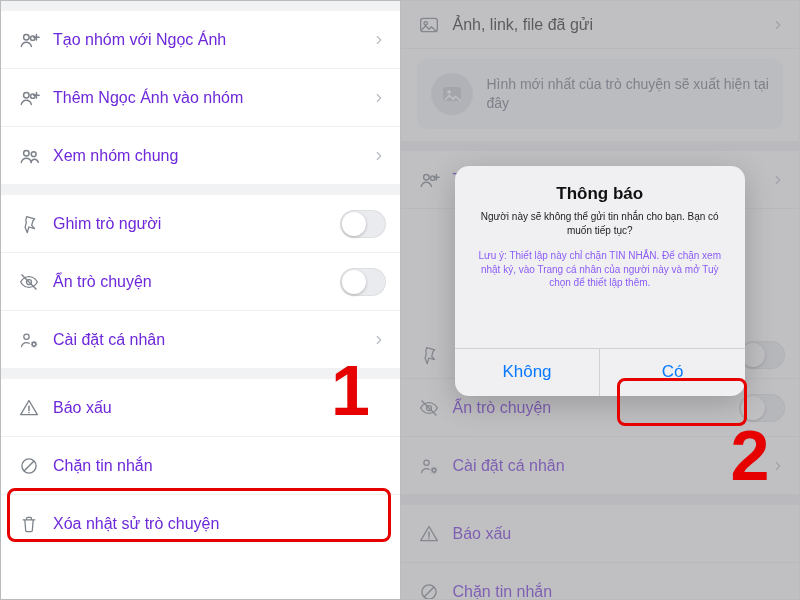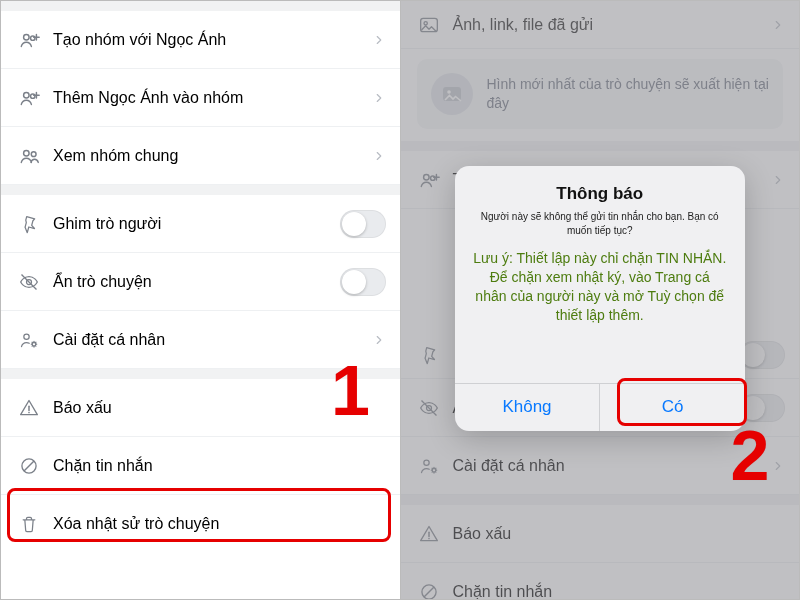--- a/index.html
+++ b/index.html
@@ -46,21 +46,21 @@
     width: 30px;
     display: flex;
     align-items: center;
     justify-content: flex-start;
     color: #7b8089;
     flex: none;
   }
   .row .label {
     flex: 1;
     font-size: 16px;
-    color: #000000;
+    color: #6d28d9;
     padding-left: 4px;
   }
   .row .chev {
     color: #b8bcc3;
     flex: none;
   }
   .toggle {
     width: 46px;
     height: 28px;
     border-radius: 14px;
@@ -144,22 +144,22 @@
     color: #111;
     margin-bottom: 6px;
   }
   .alert .body {
     font-size: 10px;
     color: #222;
     line-height: 1.35;
     margin-bottom: 12px;
   }
   .alert .note {
-    font-size: 14px;
-    color: #4d7c0f;
+    font-size: 10px;
+    color: #8b5cf6;
     line-height: 1.35;
   }
   .alert .btns {
     display: flex;
     border-top: 1px solid #cfd0d3;
     height: 48px;
     margin-top: 42px;
   }
   .alert .btn {
     flex: 1;

